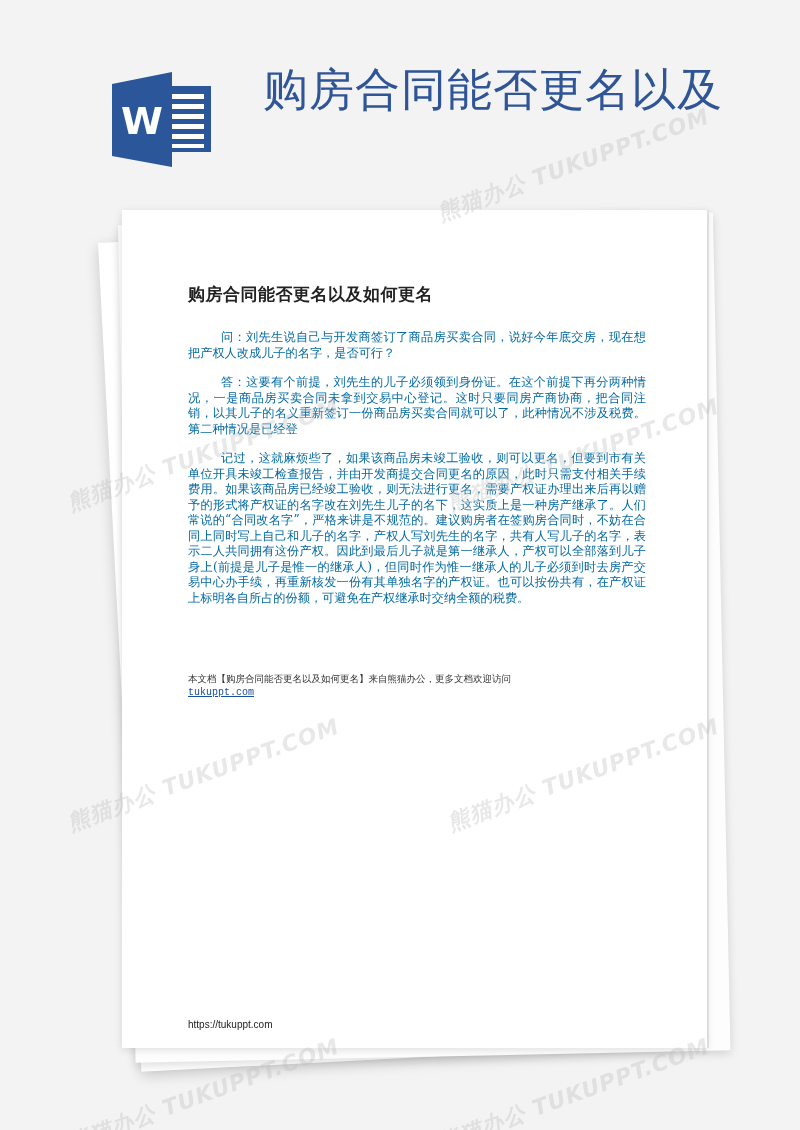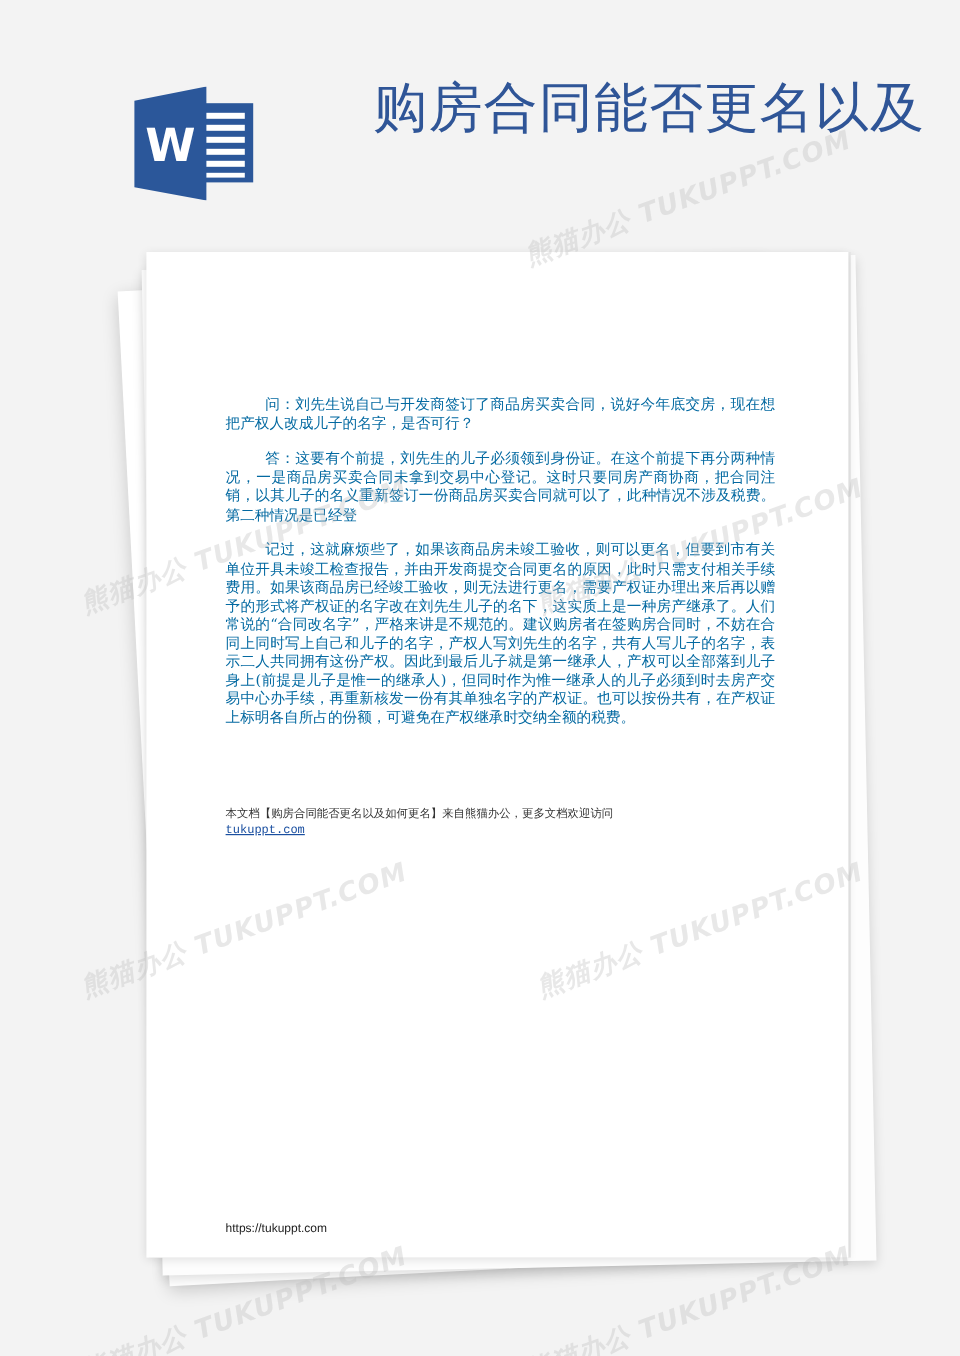--- a/index.html
+++ b/index.html
@@ -7,21 +7,21 @@
     width: 800px; height: 1130px; overflow: hidden;
     background: #f3f3f3;
     position: relative;
     font-family: "DejaVu Sans", "Liberation Sans", sans-serif;
   }
   .header { position: absolute; left: 0; top: 0; width: 800px; height: 200px; }
   .word-icon { position: absolute; left: 110px; top: 72px; width: 105px; height: 95px; }
   .doc-title-big {
     position: absolute; left: 263px; top: 62px; width: 470px;
     color: #2f5597; font-size: 45px; line-height: 56px;
-    font-family: "DejaVu Sans", sans-serif; letter-spacing: 1px; margin-left: 48px;
+    font-family: "DejaVu Sans", sans-serif; letter-spacing: 1px;
   }
   .page-back2 {
     position: absolute; left: 98px; top: 243px; width: 540px; height: 830px;
     background: #fff; transform: rotate(-3deg); transform-origin: 0 0;
     box-shadow: 0 4px 14px rgba(0,0,0,0.18);
   }
   .page-back1 {
     position: absolute; left: 118px; top: 225px; width: 595px; height: 838px;
     background: #fdfdfd; transform: rotate(-1.2deg); transform-origin: 0 0;
     box-shadow: 0 3px 10px rgba(0,0,0,0.14);
@@ -78,20 +78,21 @@
   </svg>
   <div class="doc-title-big">
     <div>购房合同能否更名以及</div>
   </div>
 </div>
 
 <div class="page-back2"></div>
 <div class="page-back1"></div>
 
 <div class="page">
+  <div class="page-title">购房合同能否更名以及如何更名</div>
   <div class="body-text">
     <p>问：刘先生说自己与开发商签订了商品房买卖合同，说好今年底交房，现在想把产权人改成儿子的名字，是否可行？</p>
     <p>答：这要有个前提，刘先生的儿子必须领到身份证。在这个前提下再分两种情况，一是商品房买卖合同未拿到交易中心登记。这时只要同房产商协商，把合同注销，以其儿子的名义重新签订一份商品房买卖合同就可以了，此种情况不涉及税费。第二种情况是已经登</p>
     <p>记过，这就麻烦些了，如果该商品房未竣工验收，则可以更名，但要到市有关单位开具未竣工检查报告，并由开发商提交合同更名的原因，此时只需支付相关手续费用。如果该商品房已经竣工验收，则无法进行更名，需要产权证办理出来后再以赠予的形式将产权证的名字改在刘先生儿子的名下，这实质上是一种房产继承了。人们常说的“合同改名字”，严格来讲是不规范的。建议购房者在签购房合同时，不妨在合同上同时写上自己和儿子的名字，产权人写刘先生的名字，共有人写儿子的名字，表示二人共同拥有这份产权。因此到最后儿子就是第一继承人，产权可以全部落到儿子身上(前提是儿子是惟一的继承人)，但同时作为惟一继承人的儿子必须到时去房产交易中心办手续，再重新核发一份有其单独名字的产权证。也可以按份共有，在产权证上标明各自所占的份额，可避免在产权继承时交纳全额的税费。</p>
   </div>
   <div class="source-note">
     <span>本文档【购房合同能否更名以及如何更名】来自熊猫办公，更多文档欢迎访问</span><br>
     <a class="source-link">tukuppt.com</a>
   </div>
   <div class="footer-url">https://tukuppt.com</div>

